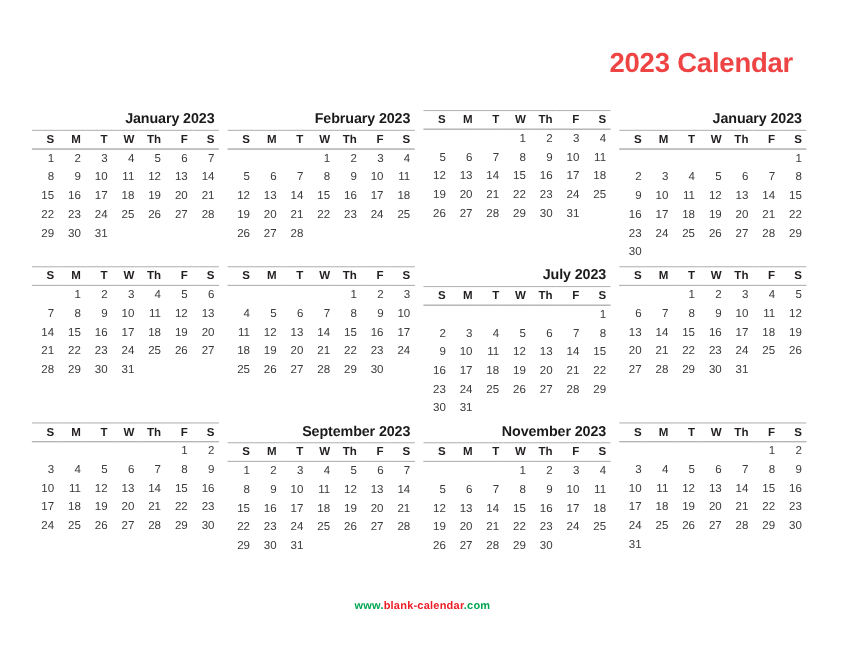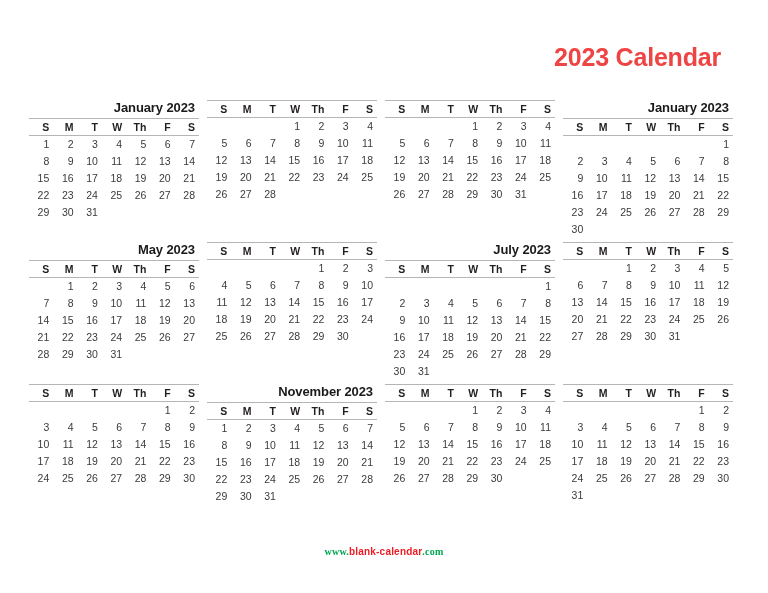--- a/index.html
+++ b/index.html
@@ -80,21 +80,21 @@
   #footer-watermark {
     position: absolute;
     left: 0;
     right: 0;
     top: 546px;
     text-align: center;
     font-size: 10px;
     font-weight: bold;
     letter-spacing: 0.2px;
   }
-  .wm-green { color: #00a651; font-family: Liberation Serif, serif; }
+  .wm-green { color: #00a651; }
   .wm-red { color: #ed1c24; }
 </style>
 </head>
 <body>
 
 <div id="page">
 
   <div id="page-title">2023 Calendar</div>
 
   <div id="months-grid">
@@ -155,20 +155,21 @@
               <td>31</td>
               <td class="empty-day"></td>
               <td class="empty-day"></td>
               <td class="empty-day"></td>
               <td class="empty-day"></td>
             </tr>
           </tbody>
         </table>
       </div>
       <div class="month-block">
+        <div class="month-title">February 2023</div>
         <table class="month-table">
           <thead>
             <tr>
               <th>S</th>
               <th>M</th>
               <th>T</th>
               <th>W</th>
               <th>Th</th>
               <th>F</th>
               <th>S</th>
@@ -351,21 +352,20 @@
               <td class="empty-day"></td>
               <td class="empty-day"></td>
               <td class="empty-day"></td>
               <td class="empty-day"></td>
               <td class="empty-day"></td>
             </tr>
           </tbody>
         </table>
       </div>
       <div class="month-block">
-        <div class="month-title">May 2023</div>
         <table class="month-table">
           <thead>
             <tr>
               <th>S</th>
               <th>M</th>
               <th>T</th>
               <th>W</th>
               <th>Th</th>
               <th>F</th>
               <th>S</th>
@@ -672,83 +672,84 @@
               <td>26</td>
               <td>27</td>
               <td>28</td>
               <td>29</td>
               <td>30</td>
             </tr>
           </tbody>
         </table>
       </div>
       <div class="month-block">
+        <div class="month-title">September 2023</div>
+        <table class="month-table">
+          <thead>
+            <tr>
+              <th>S</th>
+              <th>M</th>
+              <th>T</th>
+              <th>W</th>
+              <th>Th</th>
+              <th>F</th>
+              <th>S</th>
+            </tr>
+          </thead>
+          <tbody>
+            <tr>
+              <td>1</td>
+              <td>2</td>
+              <td>3</td>
+              <td>4</td>
+              <td>5</td>
+              <td>6</td>
+              <td>7</td>
+            </tr>
+            <tr>
+              <td>8</td>
+              <td>9</td>
+              <td>10</td>
+              <td>11</td>
+              <td>12</td>
+              <td>13</td>
+              <td>14</td>
+            </tr>
+            <tr>
+              <td>15</td>
+              <td>16</td>
+              <td>17</td>
+              <td>18</td>
+              <td>19</td>
+              <td>20</td>
+              <td>21</td>
+            </tr>
+            <tr>
+              <td>22</td>
+              <td>23</td>
+              <td>24</td>
+              <td>25</td>
+              <td>26</td>
+              <td>27</td>
+              <td>28</td>
+            </tr>
+            <tr>
+              <td>29</td>
+              <td>30</td>
+              <td>31</td>
+              <td class="empty-day"></td>
+              <td class="empty-day"></td>
+              <td class="empty-day"></td>
+              <td class="empty-day"></td>
+            </tr>
+          </tbody>
+        </table>
+      </div>
+      <div class="month-block">
         <div class="month-title">November 2023</div>
-        <table class="month-table">
-          <thead>
-            <tr>
-              <th>S</th>
-              <th>M</th>
-              <th>T</th>
-              <th>W</th>
-              <th>Th</th>
-              <th>F</th>
-              <th>S</th>
-            </tr>
-          </thead>
-          <tbody>
-            <tr>
-              <td>1</td>
-              <td>2</td>
-              <td>3</td>
-              <td>4</td>
-              <td>5</td>
-              <td>6</td>
-              <td>7</td>
-            </tr>
-            <tr>
-              <td>8</td>
-              <td>9</td>
-              <td>10</td>
-              <td>11</td>
-              <td>12</td>
-              <td>13</td>
-              <td>14</td>
-            </tr>
-            <tr>
-              <td>15</td>
-              <td>16</td>
-              <td>17</td>
-              <td>18</td>
-              <td>19</td>
-              <td>20</td>
-              <td>21</td>
-            </tr>
-            <tr>
-              <td>22</td>
-              <td>23</td>
-              <td>24</td>
-              <td>25</td>
-              <td>26</td>
-              <td>27</td>
-              <td>28</td>
-            </tr>
-            <tr>
-              <td>29</td>
-              <td>30</td>
-              <td>31</td>
-              <td class="empty-day"></td>
-              <td class="empty-day"></td>
-              <td class="empty-day"></td>
-              <td class="empty-day"></td>
-            </tr>
-          </tbody>
-        </table>
-      </div>
-      <div class="month-block">
         <table class="month-table">
           <thead>
             <tr>
               <th>S</th>
               <th>M</th>
               <th>T</th>
               <th>W</th>
               <th>Th</th>
               <th>F</th>
               <th>S</th>

